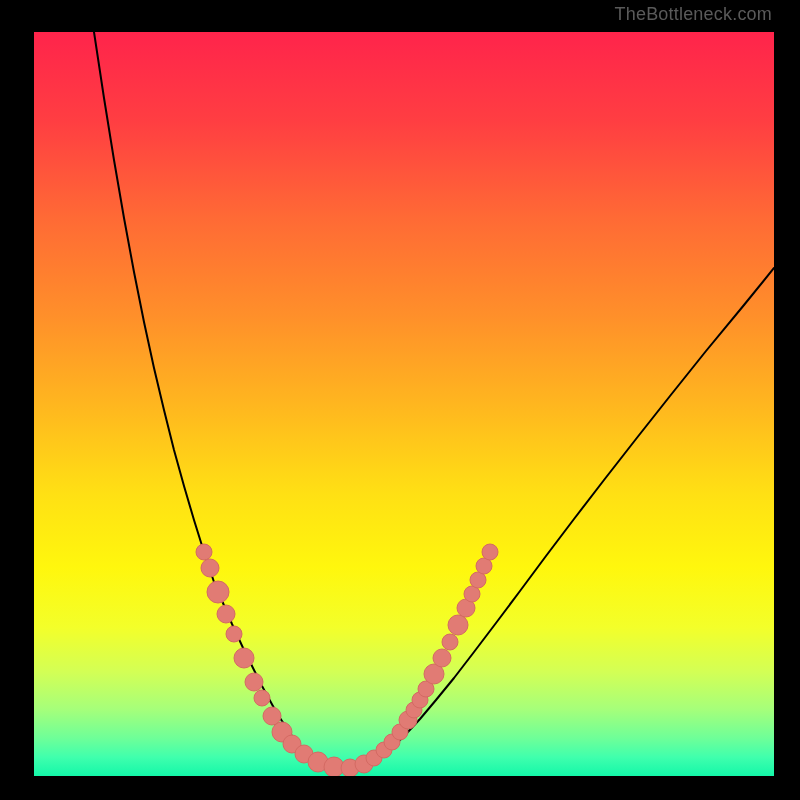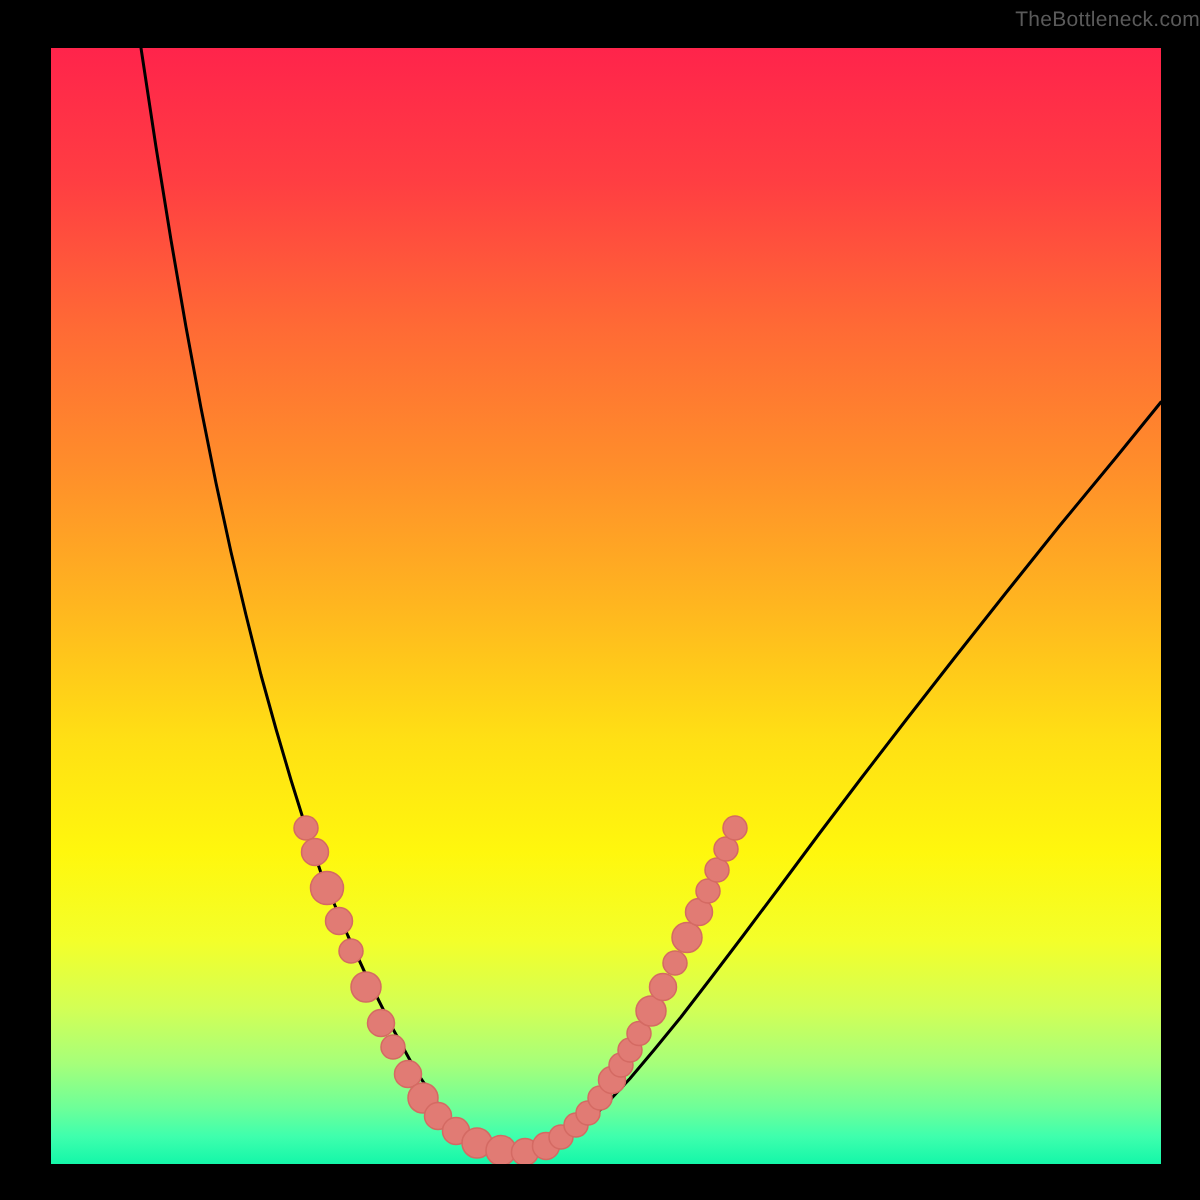--- a/index.html
+++ b/index.html
@@ -25,23 +25,23 @@
     position: absolute;
     left: 0; top: 0; right: 0; bottom: 0;
   }
   #curve-svg {
     position: absolute;
     left: 0; top: 0;
   }
   #watermark {
     position: absolute;
     top: 4px;
-    right: 0;
+    right: 28px;
     color: #5a5a5a;
-    font-size: 14px;
+    font-size: 18px;
     font-weight: 500;
     letter-spacing: 0.2px;
     user-select: none;
   }
 </style>
 </head>
 <body>
 
 <div id="frame" style="background: rgb(0, 0, 0);">
   <div id="plot-area" style="left: 34px; top: 32px; width: 740px; height: 744px;">

